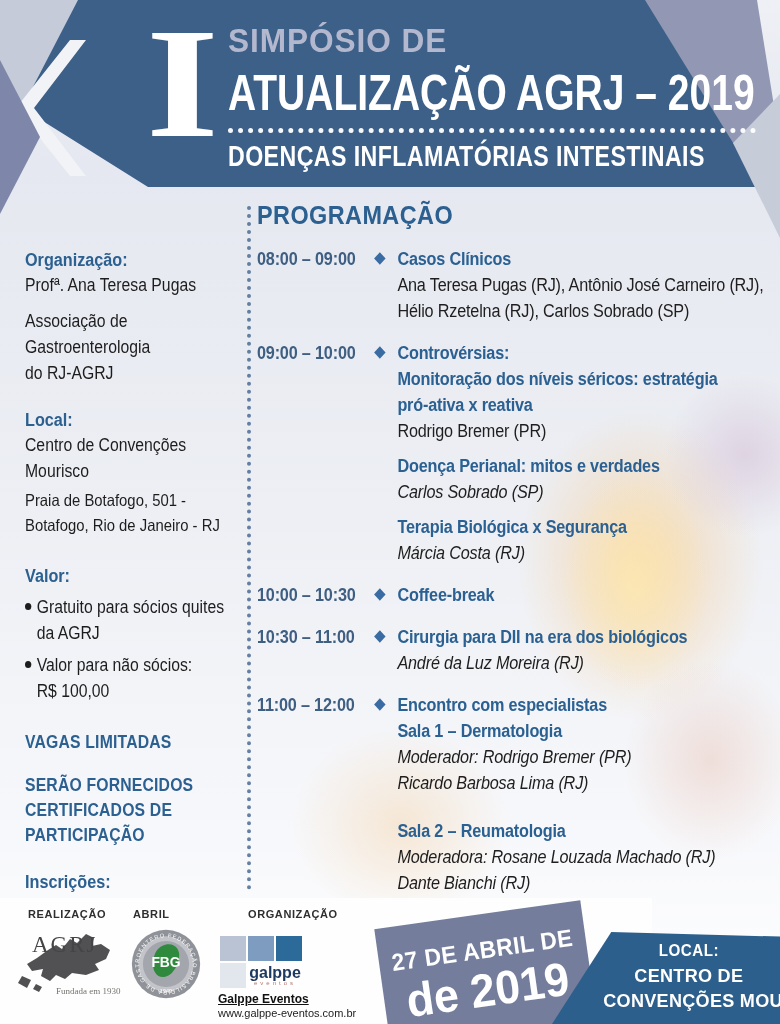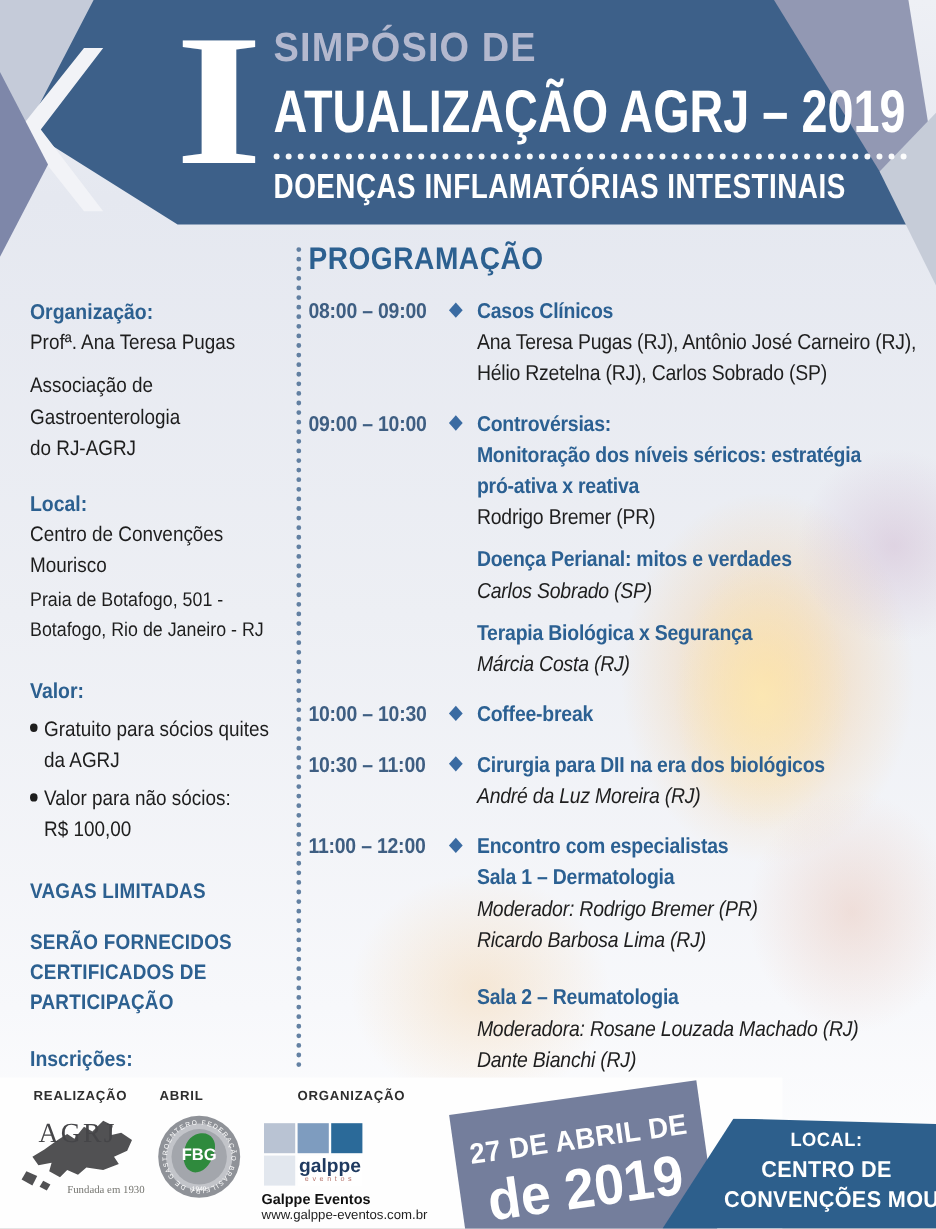--- a/index.html
+++ b/index.html
@@ -59,21 +59,21 @@
   .agrj-logo{position:absolute;left:14px;top:26px;width:115px;height:86px;}
   .agrj-text{position:absolute;left:18px;top:8px;font-family:"Liberation Serif",serif;font-size:23px;letter-spacing:2px;color:#454548;}
   .agrj-sub{position:absolute;left:42px;top:62px;font-family:"Liberation Serif",serif;font-size:9px;color:#74746f;white-space:nowrap;}
   .fbg-logo{position:absolute;left:130px;top:30px;}
   .galppe-logo{position:absolute;left:220px;top:38px;width:84px;}
   .g-grid{display:grid;grid-template-columns:26px 26px 26px;grid-auto-rows:25px;gap:2px;}
   .g-sq1{background:#b9c3d3;}.g-sq2{background:#7e9cbf;}.g-sq3{background:#2b6a99;}.g-sq4{background:#e2e7ee;}
   .g-word{grid-column:2/4;background:#fff;display:flex;flex-direction:column;align-items:center;justify-content:center;}
   .g-name{font-family:Liberation Sans, sans-serif;font-size:16px;font-weight:bold;color:#1f3a60;line-height:15px;}
   .g-sub{font-size:6px;letter-spacing:3px;color:#b5736b;line-height:7px;}
-  .g-company{position:absolute;left:218px;top:94px;font-size:12px;font-weight:bold;color:#111;}
+  .g-company{position:absolute;left:218px;top:94px;font-size:12px;font-weight:bold;color:#111;text-decoration:underline;}
   .g-site{position:absolute;left:218px;top:109px;font-size:11px;color:#222;}
   .date-box{
     position:absolute;left:383px;top:16px;width:208px;height:140px;background:#747e9c;
     transform:rotate(-8deg);color:#fff;text-align:center;
   }
   .date-line1{font-size:24px;font-weight:bold;letter-spacing:.5px;margin-top:22px;transform:scaleX(.95);}
   .date-line2{font-size:47px;font-weight:bold;line-height:1;margin-top:2px;transform:scaleX(.95);}
   .local-box{
     position:absolute;left:552px;top:34px;width:228px;height:92px;background:#2d5f8c;color:#fff;
     clip-path:polygon(26% 0,100% 5%,100% 100%,0 100%);text-align:center;

